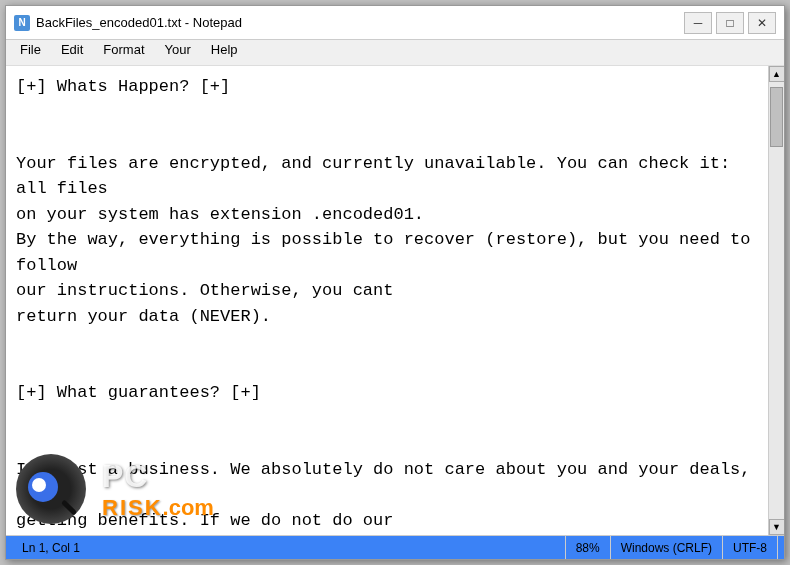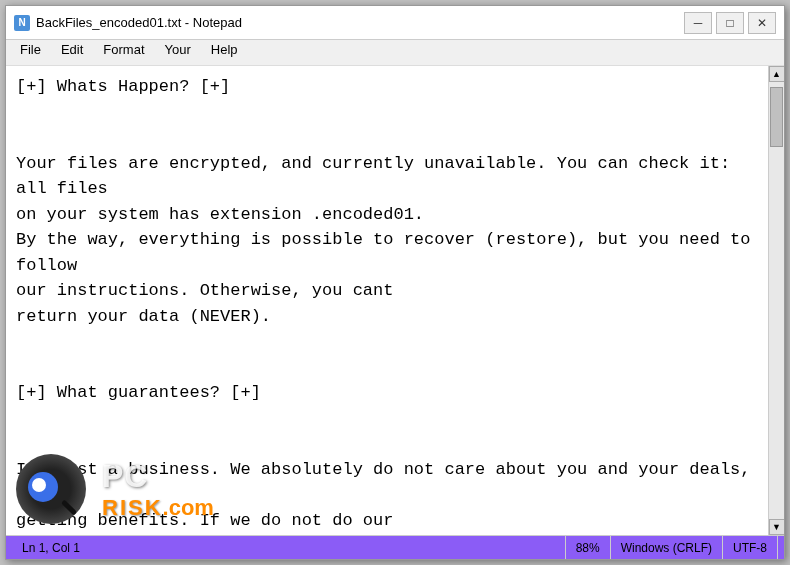--- a/index.html
+++ b/index.html
@@ -156,21 +156,21 @@
       top: 5px;
       left: 1px;
       right: 1px;
       height: 60px;
       background: #c0c0c0;
       border: 1px solid #999;
     }
 
     
     .status-bar {
-      background: #8b5cf6;
+      background: #3b82f6;
       border-top: 1px solid #ccc;
       display: flex;
       align-items: center;
       height: 24px;
       padding: 0 6px;
       gap: 0;
     }
 
     .status-item {
       font-size: 12px;

